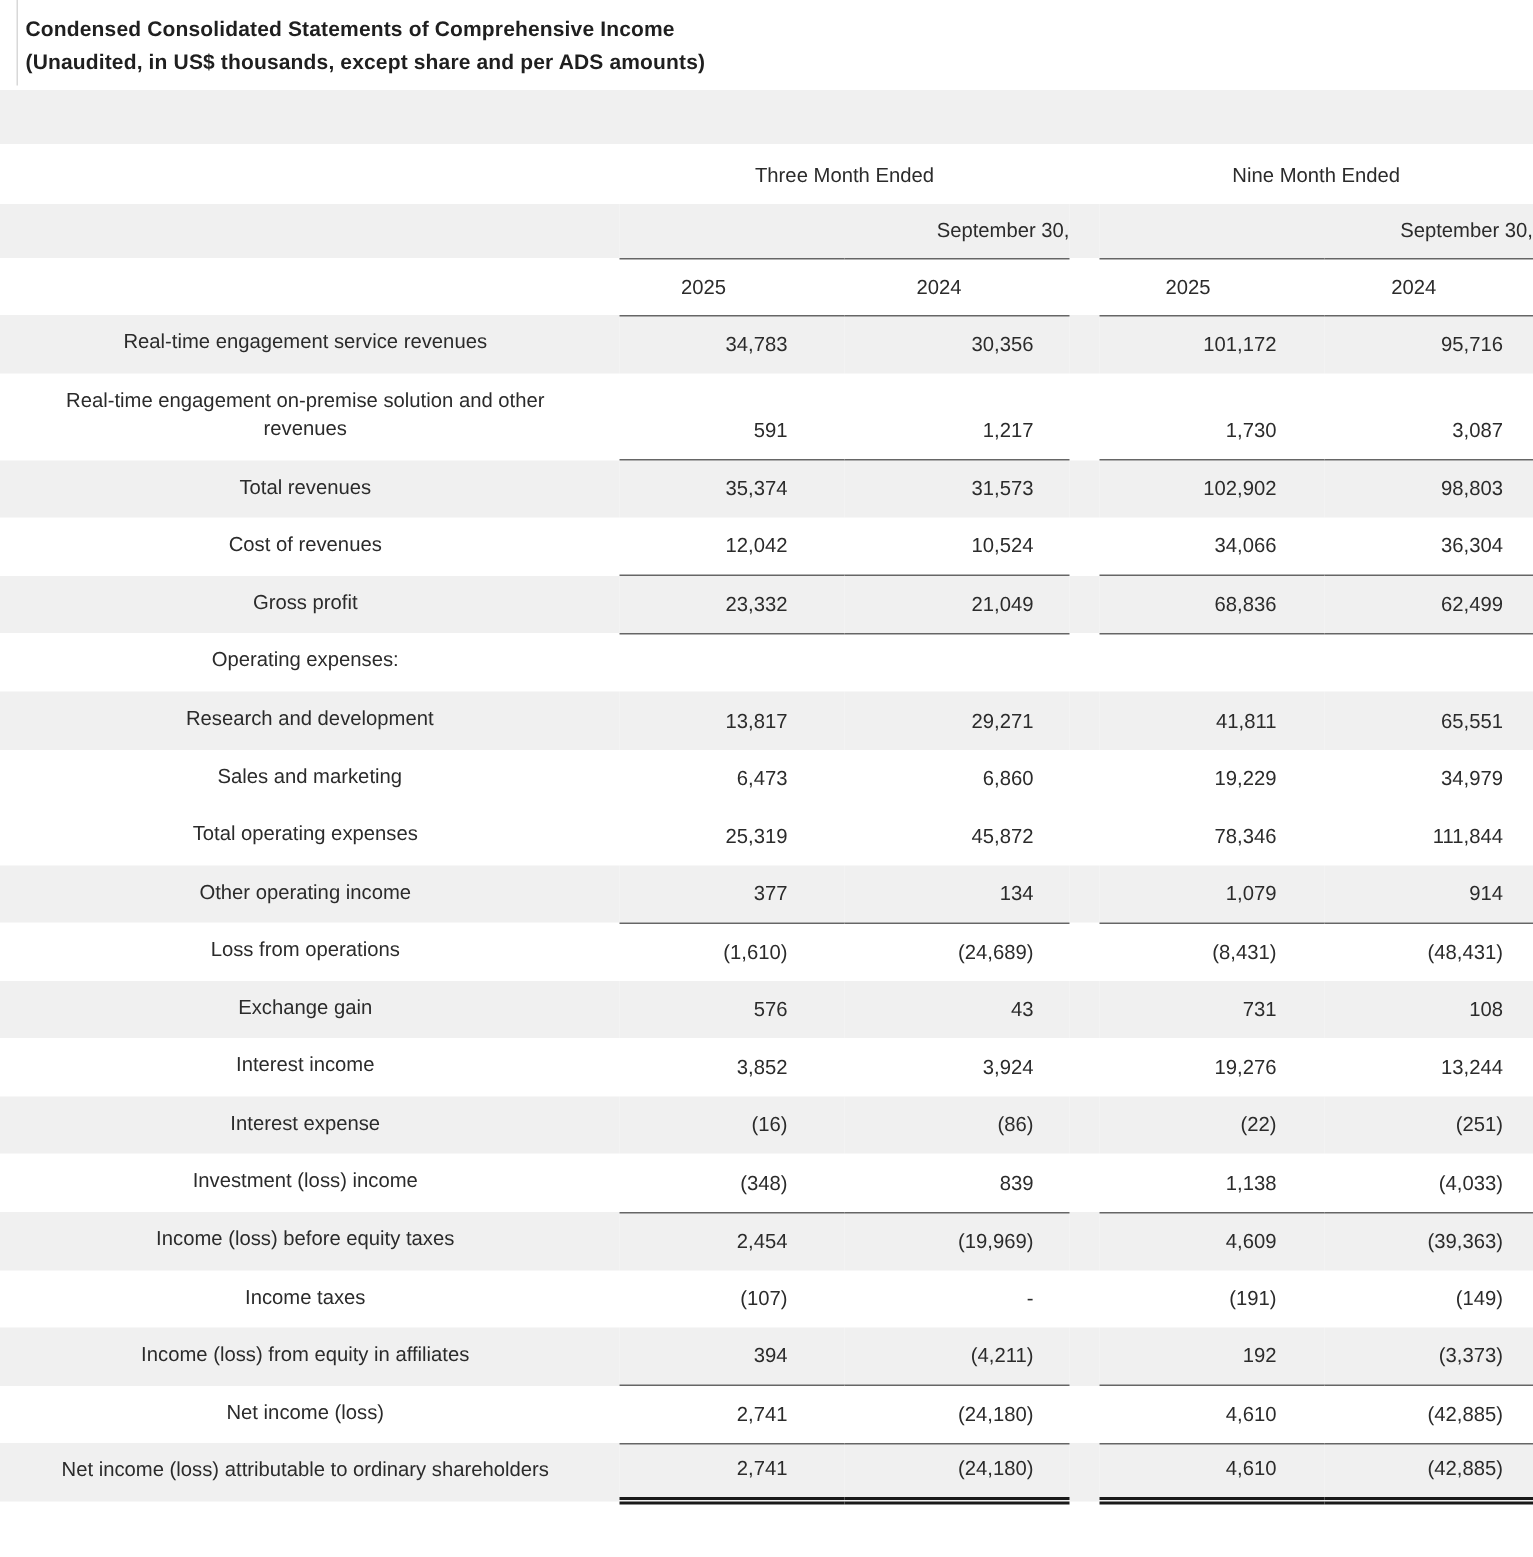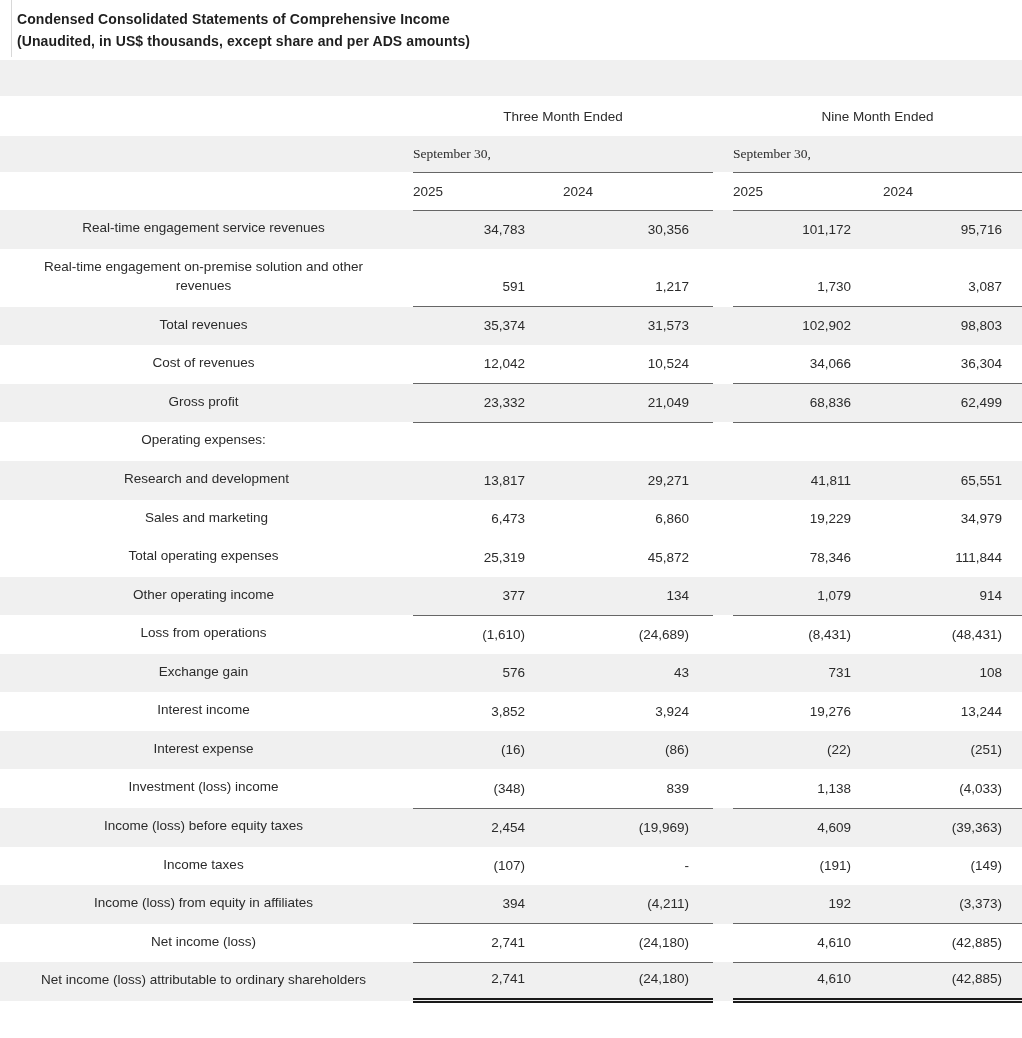--- a/index.html
+++ b/index.html
@@ -19,22 +19,22 @@
   
   table{border-collapse:collapse;table-layout:fixed;width:1022px;}
   td{padding:0;box-sizing:border-box;font-size:13.5px;color:#2b2b2b;}
   tr.shade td{background:#f0f0f0;}
   
   tr.band-empty{height:36px;}
   tr.period-row{height:40px;}
   tr.date-row{height:36px;}
   tr.years-row{height:38px;}
   .group-head{text-align:center;vertical-align:middle;}
-  .date-cell{text-align:left;vertical-align:middle;font-family:Liberation Serif, serif;}
-  .year{ text-align:left;vertical-align:middle;}
+  .date-cell{text-align:right;vertical-align:middle;}
+  .year{ text-align:center;vertical-align:middle;}
   
   .n1{padding-right:38px;}
   .n2{padding-right:24px;}
   .n3{padding-right:32px;}
   .n4{padding-right:20px;}
   
   tbody tr{height:38px;}
   .lbl{
     text-align:center;vertical-align:bottom;
     padding-left:17px;padding-right:23px;padding-top:8px;padding-bottom:11px;

